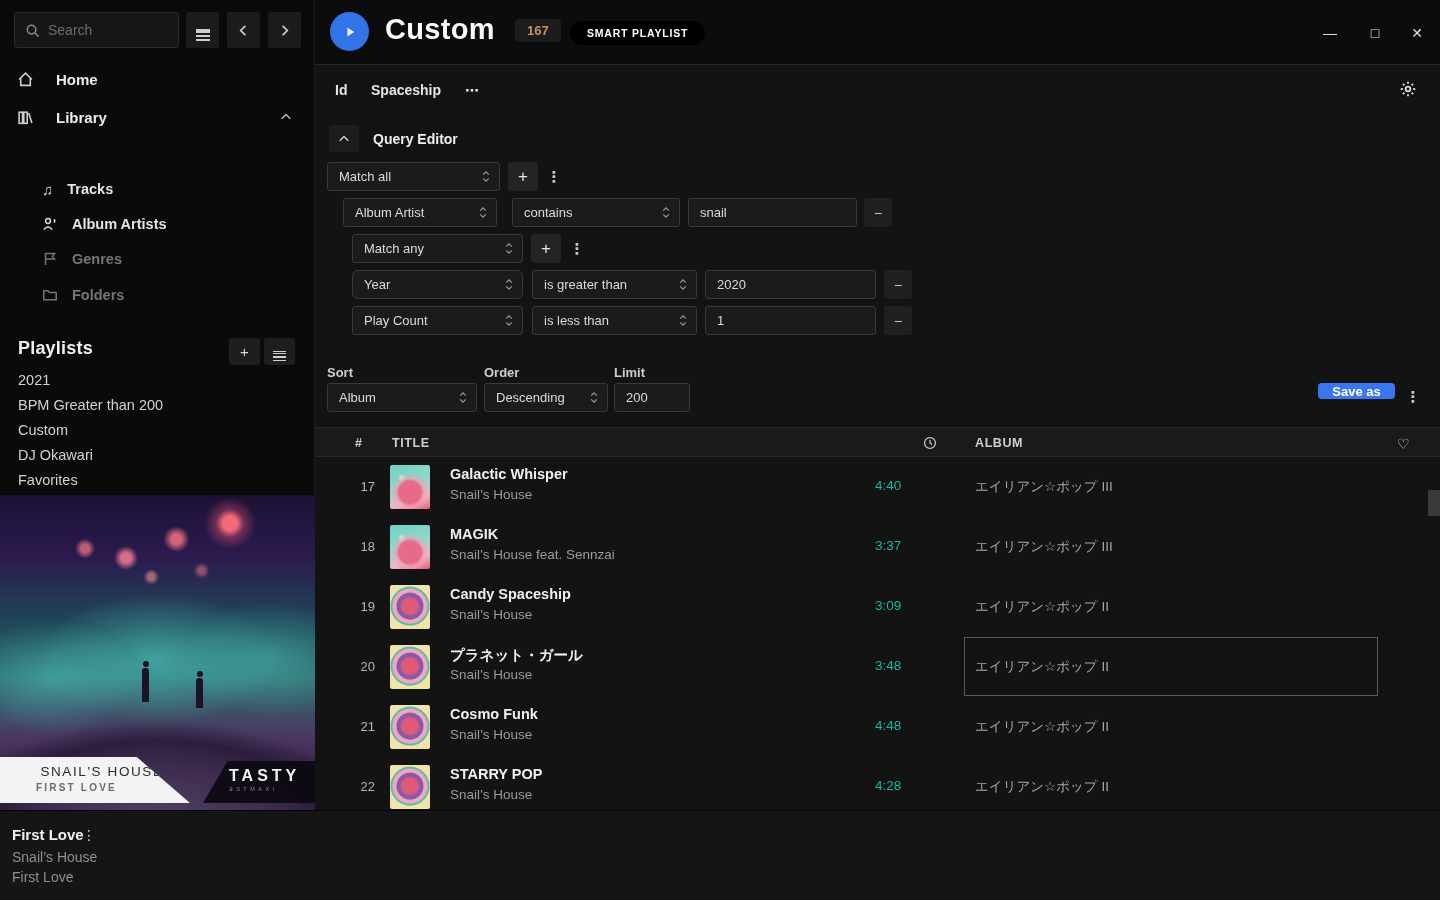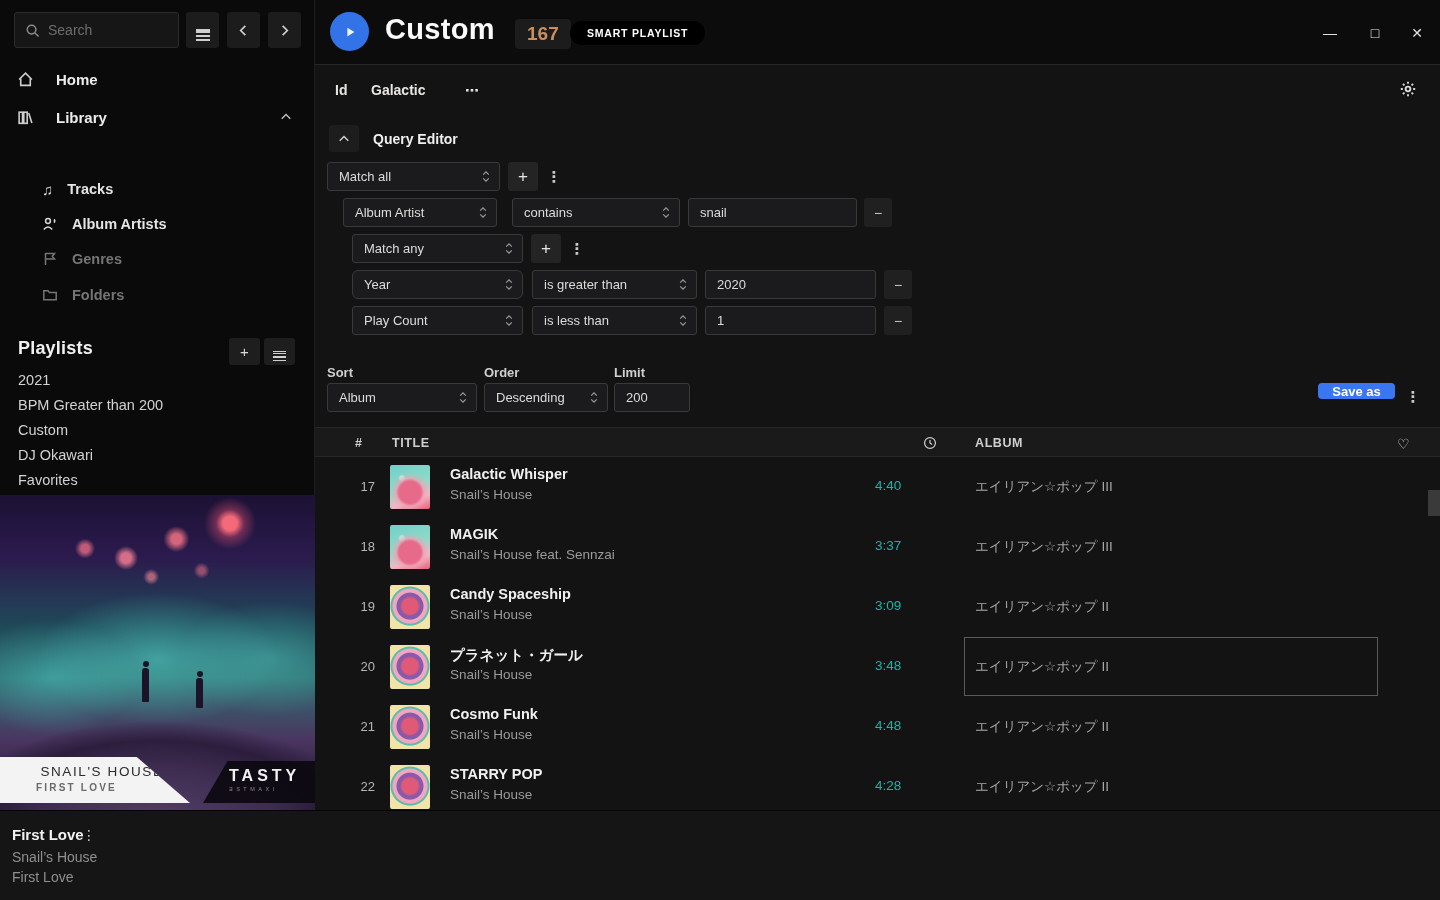--- a/index.html
+++ b/index.html
@@ -46,21 +46,21 @@
   .banner .b1 { font-size:13.5px; font-weight:400; color:#2b2b2b; letter-spacing:1.6px;text-align:center; }
   .banner .b2 { font-size:10px; font-weight:700; color:#6a6a6a; letter-spacing:2.2px; margin:3px 0 0 22px; }
   .tasty { position:absolute; right:0; bottom:7px; width:112px; height:42px; background:rgba(12,9,16,.92); clip-path:polygon(22% 0,100% 0,100% 100%,0 100%); padding:6px 0 0 26px; }
   .tasty .t1 { font-size:16px; font-weight:700; color:#f2f2f2; letter-spacing:4px; }
   .tasty .t2 { font-size:5.5px; color:#8a8a8a; letter-spacing:3.5px; margin-top:1px; }
 
   
   #main-header { position:absolute; left:315px; top:0; width:1125px; height:65px; background:#0c0c0c; border-bottom:1px solid #262626; }
   .play-circle { position:absolute; left:15px; top:12px; width:39px; height:39px; border-radius:50%; background:#3273e8; display:flex; align-items:center; justify-content:center; cursor:pointer; }
   .page-title { position:absolute; left:70px; top:13px; font-size:29px; font-weight:800; color:#fafafa; letter-spacing:.3px; }
-  .count-badge { position:absolute; left:200px; top:19px; background:#1c1c1c; border-radius:4px; padding:4px 12px; font-size:19px; font-weight:700; color:#c9905f; }
+  .count-badge { position:absolute; left:200px; top:19px; background:#1c1c1c; border-radius:4px; padding:4px 12px; font-size:13px; font-weight:700; color:#c9905f; }
   .smart-badge { position:absolute; left:255px; top:21px; background:#000; border-radius:13px; padding:6px 17px; font-size:10.5px; font-weight:800; color:#fff; letter-spacing:.8px; }
   .win-btn { position:absolute; top:22px; width:30px; height:22px; display:flex; align-items:center; justify-content:center; color:#e0e0e0; font-size:14px; cursor:pointer; }
 
   
   #content { position:absolute; left:315px; top:65px; width:1125px; height:745px; background:#131313; overflow:hidden; }
   .tb-label { position:absolute; top:17px; font-weight:700; font-size:14px; color:#e8e6e2; cursor:pointer; }
   .gear { position:absolute; right:23px; top:15px; color:#d8d8d8; cursor:pointer; }
 
   .qe-collapse { position:absolute; left:14px; top:60px; width:30px; height:27px; background:#1d1d1d; border-radius:3px; display:flex; align-items:center; justify-content:center; color:#cfcfcf; cursor:pointer; }
   .qe-title { position:absolute; left:58px; top:66px; font-size:14px; font-weight:700; color:#efefef; }
@@ -233,21 +233,21 @@
         <span>□</span>
       </div>
     <div class="win-btn" style="right:8px">
         <span>✕</span>
       </div>
   </div>
 
   <div id="content">
 
     <div class="tb-label" style="left:20px">Id</div>
-    <div class="tb-label" style="left:56px">Galactic</div>
+    <div class="tb-label" style="left:56px">Spaceship</div>
     <div class="tb-label" style="left:150px">⋯</div>
     <div class="gear">
       <svg width="18" height="18" viewBox="0 0 16 16" fill="none" stroke="#d8d8d8" stroke-width="1.7">
         <circle cx="8" cy="8" r="2.1"></circle>
         <path d="M8 1.6 V3.4 M8 12.6 V14.4 M1.6 8 H3.4 M12.6 8 H14.4 M3.5 3.5 L4.8 4.8 M11.2 11.2 L12.5 12.5 M12.5 3.5 L11.2 4.8 M4.8 11.2 L3.5 12.5"></path>
       </svg>
     </div>
 
     <div class="qe-collapse">
       <svg width="12" height="12" viewBox="0 0 14 14" fill="none" stroke="#cfcfcf" stroke-width="1.7">

